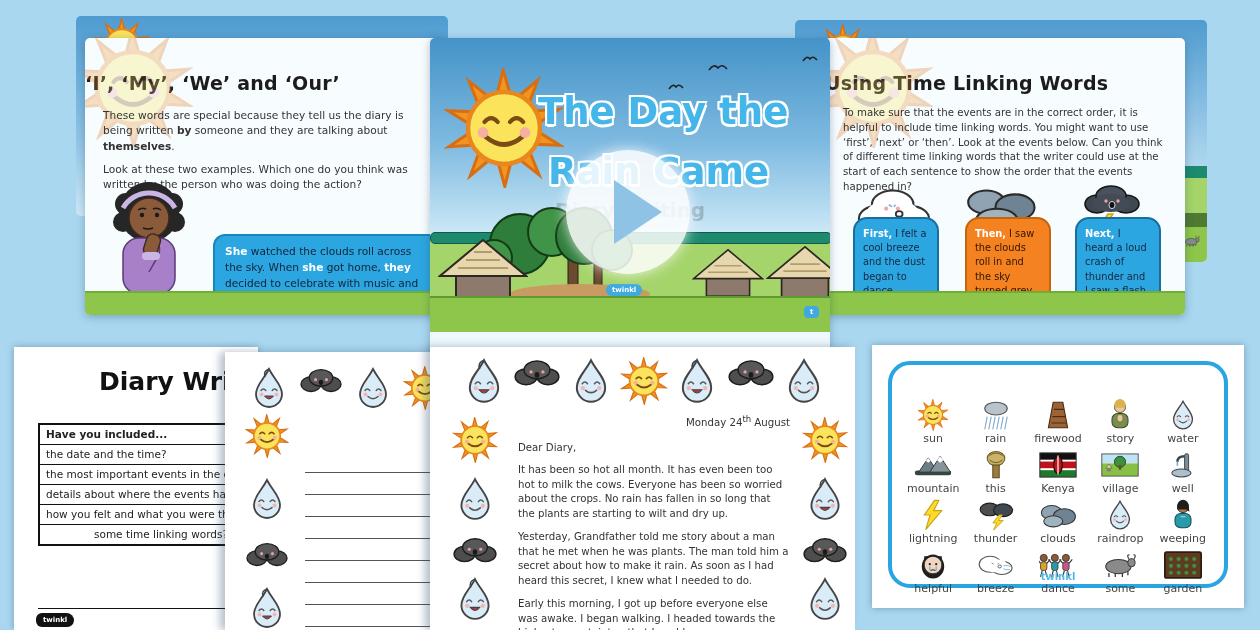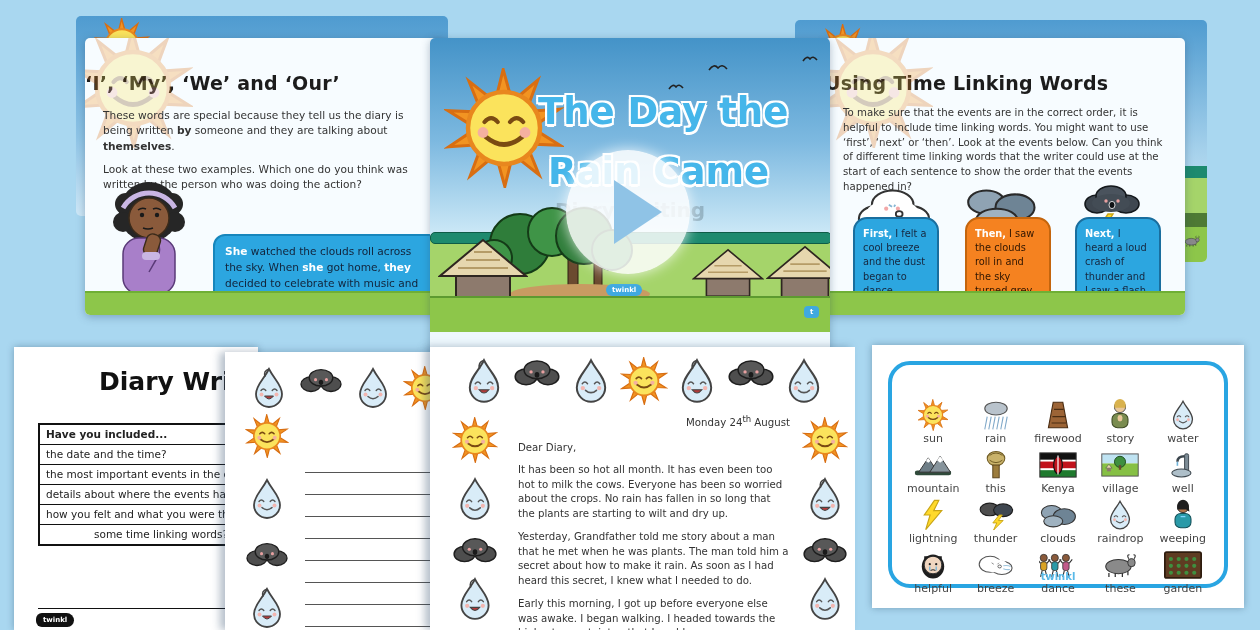--- a/index.html
+++ b/index.html
@@ -803,21 +803,21 @@
             </svg></div>
           <div class="word-label">dance</div>
         </div>
         <div class="word-cell">
           <div style="width: 38px; height: 32px;"><svg viewBox="0 0 48 32" width="38" height="32">
               <ellipse cx="22" cy="18" rx="16" ry="9" fill="#8a8a8a" stroke="#333" stroke-width="1.3"></ellipse>
               <rect x="34" y="8" width="9" height="10" rx="4" fill="#8a8a8a" stroke="#333" stroke-width="1.2"></rect>
               <path d="M35 8 q-3 -5 1 -5 M42 8 q3 -5 -1 -5" stroke="#333" fill="none" stroke-width="1.4"></path>
               <path d="M10 26 l0 5 M18 26 l0 5 M27 26 l0 5 M34 24 l0 5" stroke="#333" stroke-width="1.6"></path>
             </svg></div>
-          <div class="word-label">these</div>
+          <div class="word-label">some</div>
         </div>
         <div class="word-cell">
           <div style="width: 38px; height: 32px;"><svg viewBox="0 0 44 32" width="38" height="32">
               <rect x="1" y="1" width="42" height="30" rx="2" fill="#5e3c22" stroke="#2e1c0e" stroke-width="2"></rect>
               <circle cx="8" cy="9" r="2.4" fill="#3f8f3f"></circle>
               <circle cx="17" cy="9" r="2.4" fill="#3f8f3f"></circle>
               <circle cx="26" cy="9" r="2.4" fill="#3f8f3f"></circle>
               <circle cx="35" cy="9" r="2.4" fill="#3f8f3f"></circle>
               <circle cx="8" cy="17" r="2.4" fill="#3f8f3f"></circle>
               <circle cx="17" cy="17" r="2.4" fill="#3f8f3f"></circle>

